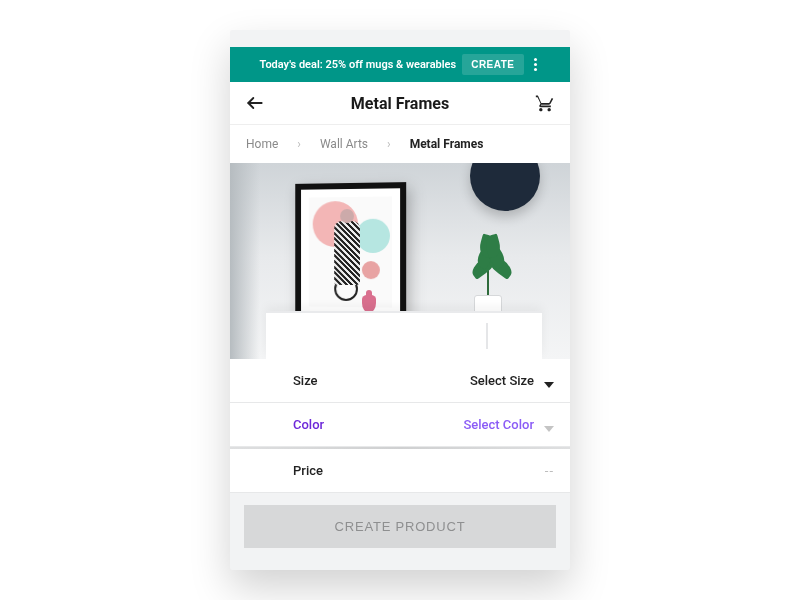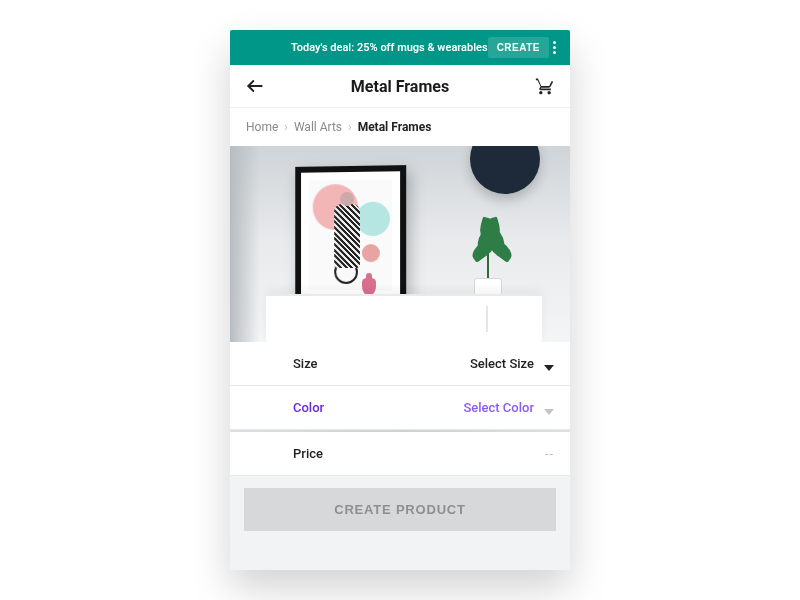--- a/index.html
+++ b/index.html
@@ -19,24 +19,24 @@
     box-shadow: 0 18px 40px rgba(0,0,0,0.18);
     border-radius: 2px;
     overflow: hidden;
     display: flex; flex-direction: column;
   }
 
   
   .promo {
     background: #009688;
     color: #fff;
-    display: flex; align-items: center; justify-content: flex-end;
-    gap: 0;
+    display: flex; align-items: center; justify-content: center;
+    gap: 6px;
     padding: 7px 10px;
-    font-size: 11px; font-weight: 600;
+    font-size: 11px; font-weight: 600; margin-top: 17px;
   }
   .promo-text { }
   .apply-btn {
     background: rgba(255,255,255,0.15);
     border: none; color: #fff;
     font-size: 10px; font-weight: 700;
     letter-spacing: 0.5px;
     padding: 5px 9px;
     border-radius: 2px;
     cursor: pointer;
@@ -59,21 +59,21 @@
   .back-btn { cursor: pointer; width: 22px; height: 22px; display:flex; align-items:center; justify-content:center; }
   .cart-btn { cursor: pointer; width: 22px; height: 22px; display:flex; align-items:center; justify-content:center; }
   .title { font-size: 16px; font-weight: 700; color: #1a1a1a; }
 
   
   .breadcrumb {
     background: #fff;
     padding: 12px 16px;
     font-size: 12px;
     color: #8a8a8a;
-    display: flex; align-items: center; gap: 6px;
+    display: flex; align-items: center; gap: 19px;
     border-top: 1px solid #eee;
   }
   .breadcrumb .sep { color: #bbb; }
   .breadcrumb .current { color: #222; font-weight: 700; }
 
   
   .hero {
     height: 196px;
     position: relative;
     background: linear-gradient(180deg, #cfd4d8 0%, #e8eaec 48%, #f4f5f6 100%);
@@ -180,21 +180,21 @@
   .divider-strong {
     height:2px;
     background:linear-gradient(90deg,#dedfe0,#cfd0d1,#dedfe0);
   }
 
   
   .cta-wrap { padding:12px 14px; background:#f2f3f4; }
   .cta {
     width:100%; border:none;
     background:#d7d8d9; color:#8e8f90;
-    font-size:13px; font-weight:700;
+    font-size:13px; font-weight:400;
     letter-spacing:0.8px;
     padding:14px 0;
     cursor:default;
   }
 </style>
 </head>
 <body>
 
 <div class="stage">
   <div class="phone">

